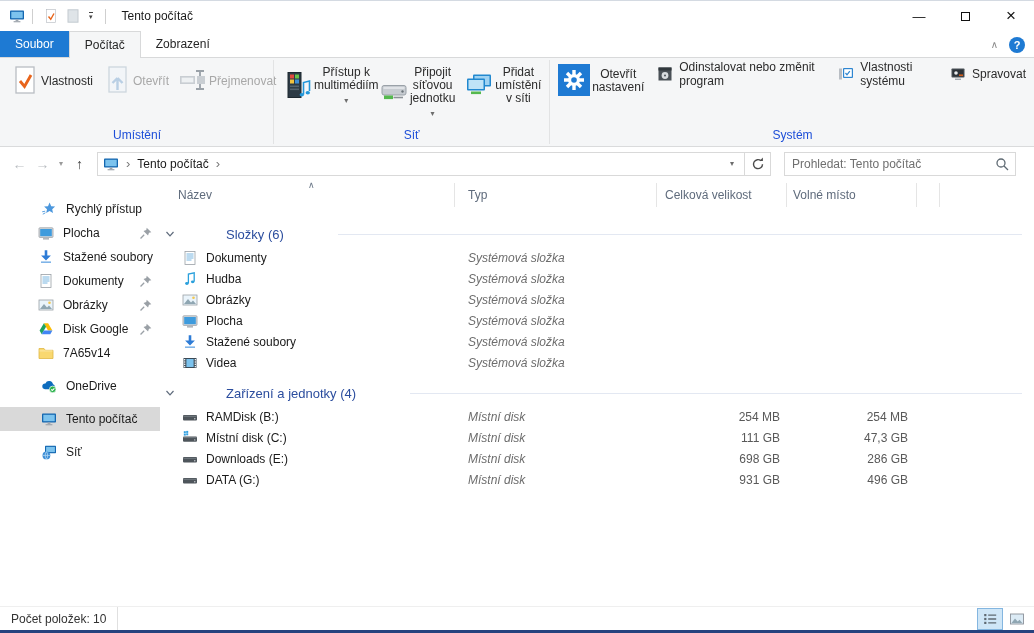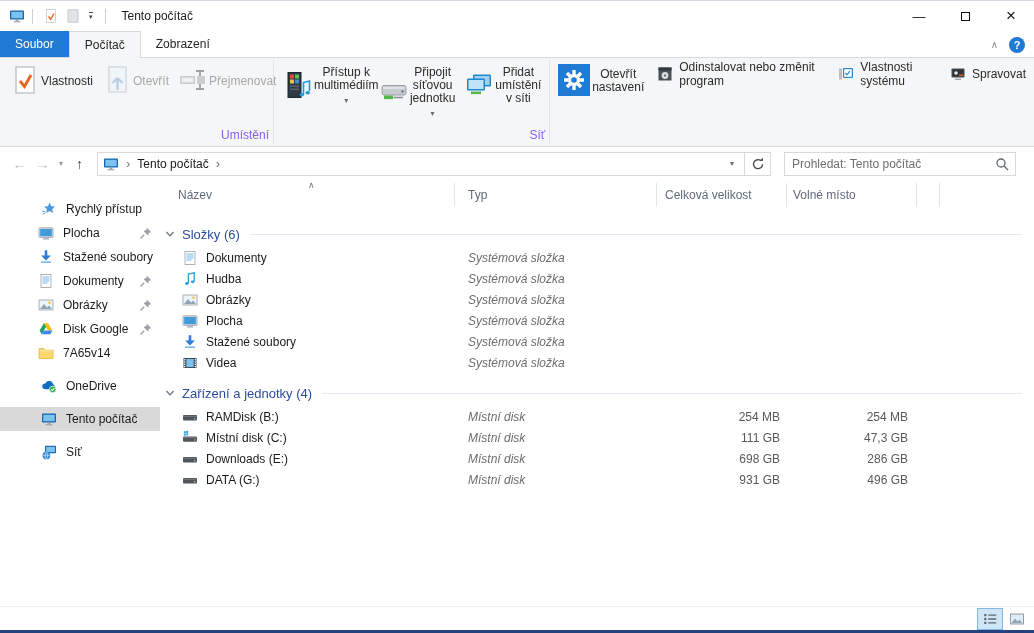--- a/index.html
+++ b/index.html
@@ -40,21 +40,21 @@
   .rib-group { display: flex; flex-direction: column; padding: 2px 3px 0; }
   .rib-btns { flex: 1; display: flex; align-items: flex-start; }
   .rib-big { display: flex; flex-direction: row; align-items: center; padding: 3px 4px 0; max-width: 96px; cursor: default; }
   .rib-big .ic32 { margin-top: 1px; }
   .rib-label { margin-top: 3px; text-align: center; line-height: 13px; color: #2b2b2b; }
   .rib-big.disabled .rib-label { color: #a8a8a8; }
   .dd { font-size: 8px; color: #6d6d6d; }
   .rib-stack { display: flex; flex-direction: row; margin-left: 2px; padding-top: 3px; }
   .rib-small { display: flex; align-items: center; height: 22px; padding: 0 5px; color: #2b2b2b; cursor: default; }
   .rib-small .ic { margin-right: 6px; }
-  .rib-group-label { height: 18px; text-align: right; color: #8b5cf6; }
+  .rib-group-label { height: 18px; text-align: center; color: #1d4ed8; }
   .rib-sep { width: 1px; background: #e2e3e4; margin: 2px 1px; }
 
   
   .addressrow { height: 33px; display: flex; align-items: center; background: #fff; padding: 0 0 0 8px; }
   .nav-btn { width: 23px; text-align: center; font-size: 14px; color: #3b3b3b; }
   .nav-btn.disabled { color: #b9bdc1; }
   .nav-caret { width: 14px; font-size: 8px; color: #9a9a9a; text-align: center; }
   .addressbox { height: 24px; width: 648px; border: 1px solid #d9d9d9; display: flex; align-items: center;
                 margin-left: 6px; padding: 0 5px; }
   .crumb-sep { color: #777; margin: 0 7px; font-size: 13px; }
@@ -84,21 +84,21 @@
   .main { flex: 1; padding-top: 2px; overflow: hidden; }
   .cols { display: grid; grid-template-columns: 295px 202px 130px 130px 23px; }
   .hdr { height: 24px; color: #5f6b7c; }
   .hdr > div { display: flex; align-items: center; border-right: 1px solid #e5e5e5; position: relative; }
   .hc-name { padding-left: 18px; }
   .hc-type { padding-left: 13px; }
   .hc-total { padding-left: 8px; }
   .hc-free { padding-left: 6px; }
   .sort-caret { position: absolute; left: 148px; top: -3px; font-size: 9px; color: #6d7a8a; }
 
-  .sect { height: 22px; display: flex; align-items: center; margin: 16px 0 2px 5px; color: #2b4d9e; font-size: 13px; }
+  .sect { height: 22px; display: flex; align-items: center; margin: 16px 0 2px 5px; color: #2b4d9e; font-size: 13px; gap: 44px; }
   .sect.second { margin-top: 9px; }
   .sect-chev { width: 10px; height: 10px; margin-right: 7px; line-height: 0; }
   .sect-chev svg { width: 100%; height: 100%; }
   .sect-line { flex: 1; border-top: 1px solid #e3e8f2; margin: 0 12px 0 10px; }
 
   .row { height: 21px; align-items: center; cursor: default; }
   .row > div { display: flex; align-items: center; height: 100%; }
   .r-name { padding-left: 22px; }
   .r-name .ic { margin-right: 8px; }
   .r-type { padding-left: 13px; color: #6d6d6d; font-style: italic; }
@@ -265,20 +265,21 @@
                   <rect x="1.5" y="2.5" width="13" height="9" rx="0.8" fill="#4a5157"></rect>
                   <rect x="2.6" y="3.6" width="10.8" height="6.8" fill="#2c3238"></rect>
                   <circle cx="6" cy="7" r="1.8" fill="#e8eaec"></circle>
                   <path d="M9 9.2h4" stroke="#e8641b" stroke-width="1.4"></path>
                   <rect x="5" y="12.6" width="6" height="1.3" fill="#9aa1a8"></rect>
                 </svg></span>
               <span>Spravovat</span>
             </div>
           </div>
         </div>
+        <div class="rib-group-label">Systém</div>
       </div>
     </div>
 
   <div class="addressrow">
     <span class="nav-btn disabled">←</span>
     <span class="nav-btn disabled">→</span>
     <span class="nav-caret">▾</span>
     <span class="nav-btn">↑</span>
     <div class="addressbox">
       <span class="ic"><svg viewBox="0 0 16 16">
@@ -591,20 +592,21 @@
             <div class="r-type">Místní disk</div>
             <div class="r-total">931 GB</div>
             <div class="r-free">496 GB</div>
             <div></div>
           </div>
         </div>
     </div>
   </div>
 
   <div class="statusbar">
+    <div class="status-text">Počet položek: 10</div>
     <div class="view-btns">
       <div class="view-btn selected">
         <span class="ic"><svg viewBox="0 0 16 16">
               <g fill="#5f6a73">
                 <rect x="2.2" y="3" width="2.2" height="2.2"></rect>
                 <rect x="2.2" y="6.9" width="2.2" height="2.2"></rect>
                 <rect x="2.2" y="10.8" width="2.2" height="2.2"></rect>
               </g>
               <path d="M6.2 4.1h8M6.2 8h8M6.2 11.9h8" stroke="#5f6a73" stroke-width="1.3"></path>
             </svg></span>

